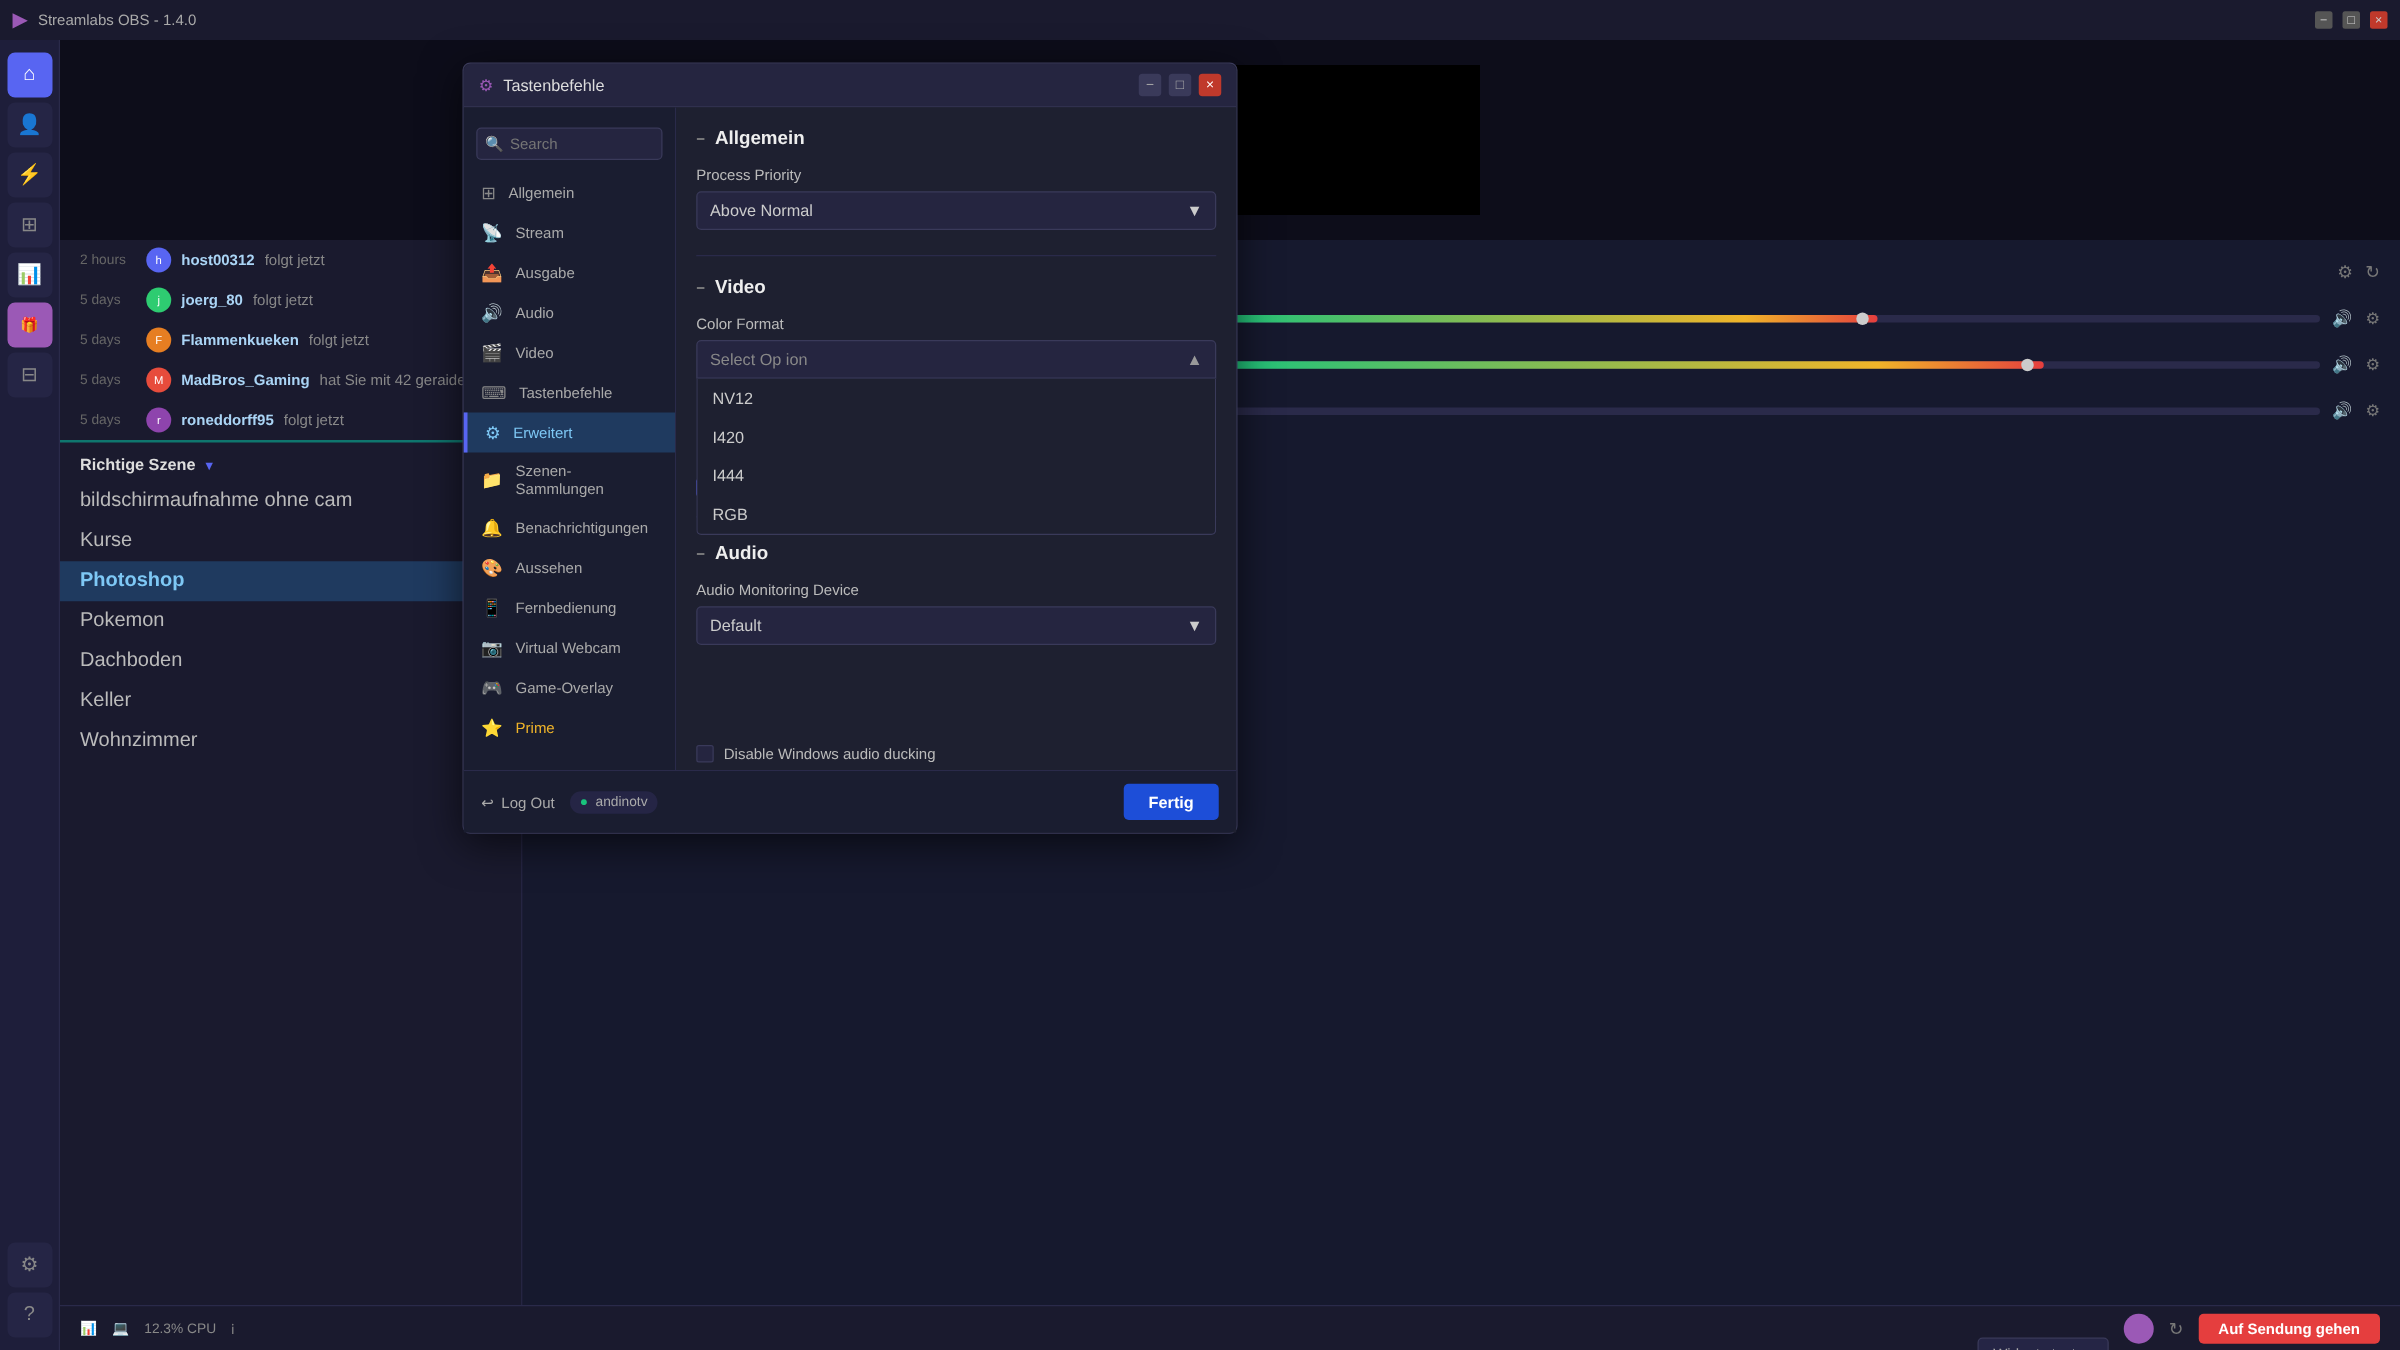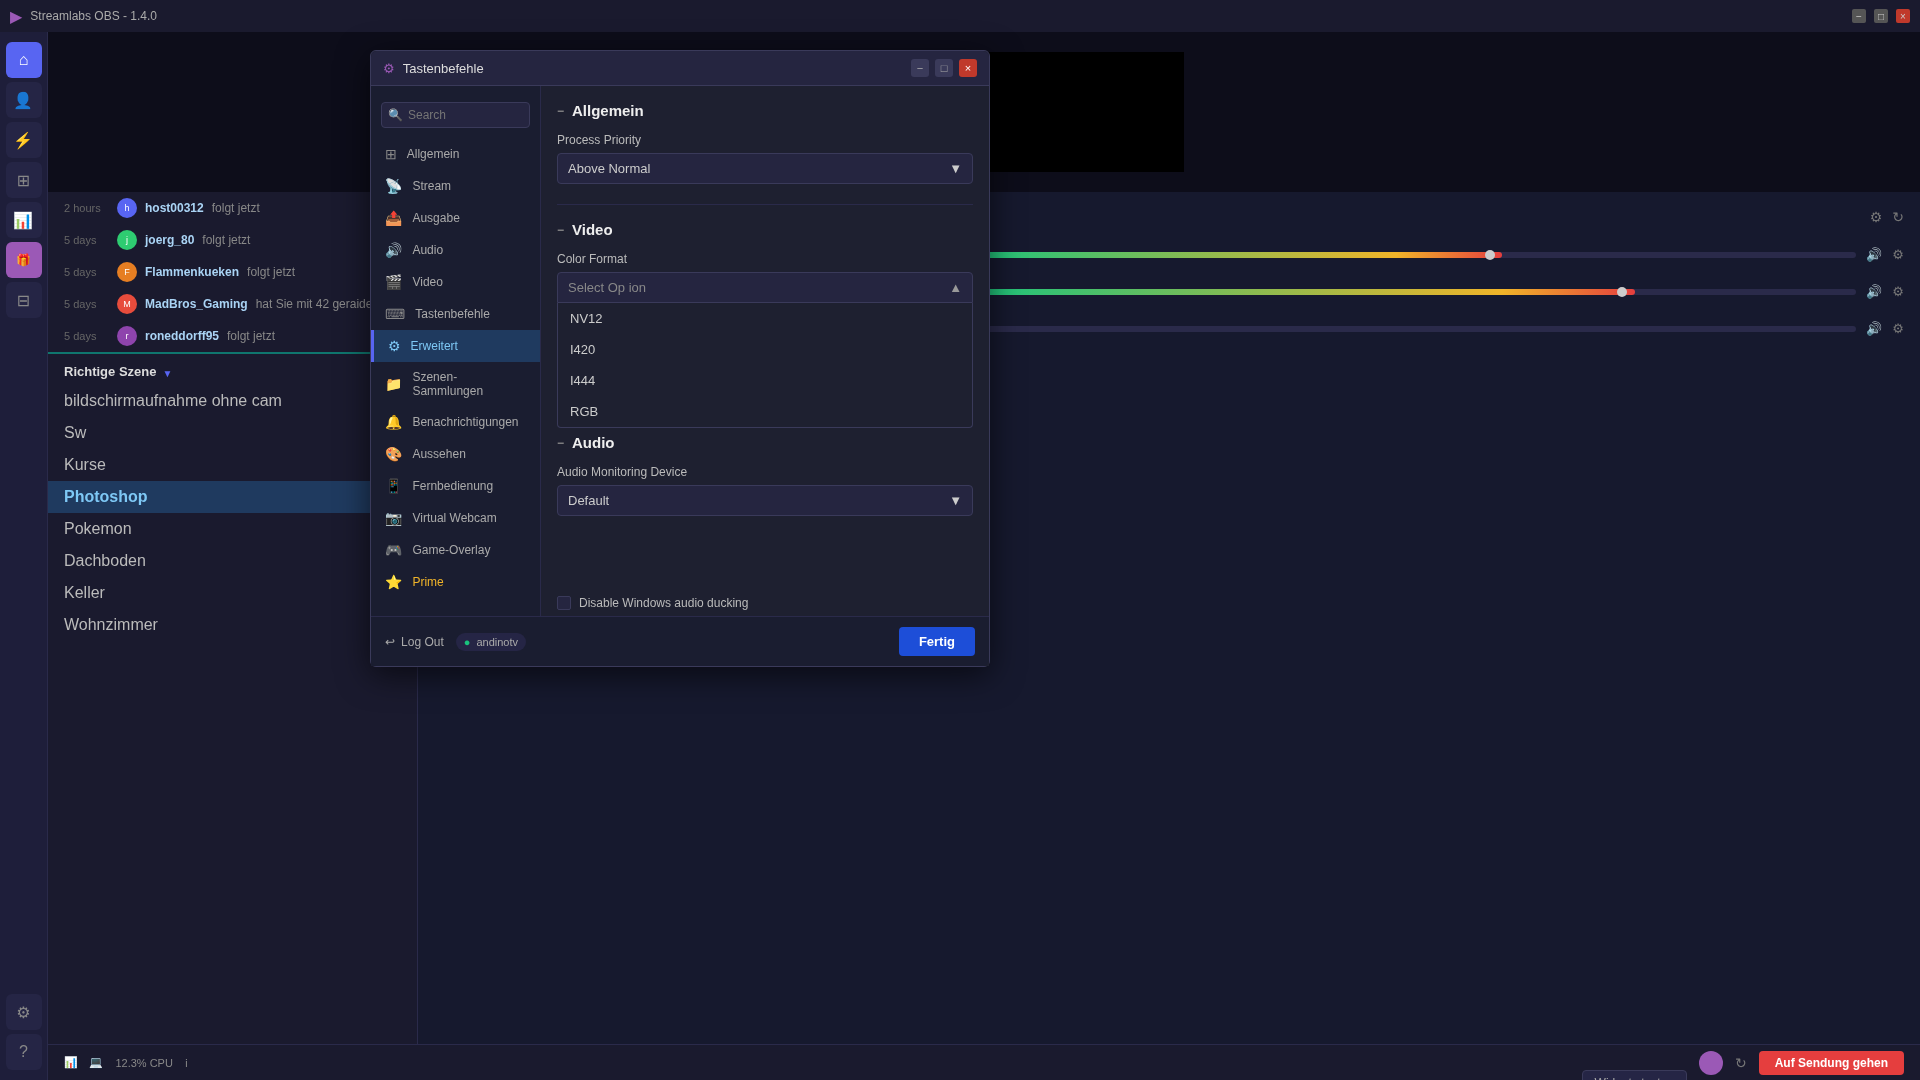--- a/index.html
+++ b/index.html
@@ -560,21 +560,20 @@
         <span class="username">roneddorff95</span>
         <span class="action">folgt jetzt</span>
       </div>
 
       <div class="scenes-header">
         <span>Richtige Szene</span>
         <span style="color:#5865f2; font-size:10px;">▼</span>
       </div>
       <div class="scenes-list">
         <div class="scene-item">bildschirmaufnahme ohne cam</div>
-        <div class="scene-item">Sw</div>
         <div class="scene-item">Kurse</div>
         <div class="scene-item active">Photoshop</div>
         <div class="scene-item">Pokemon</div>
         <div class="scene-item">Dachboden</div>
         <div class="scene-item">Keller</div>
         <div class="scene-item">Wohnzimmer</div>
       </div>
     </div>
 
     <div class="right-panel">

